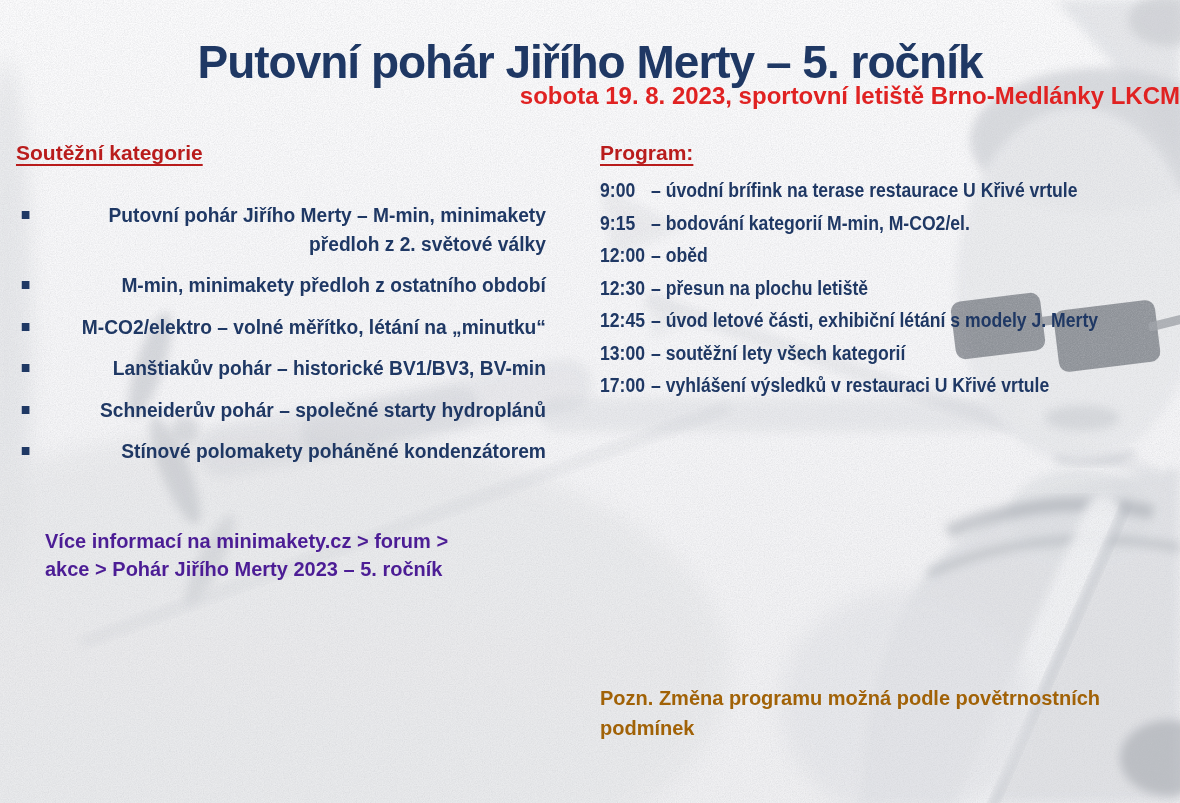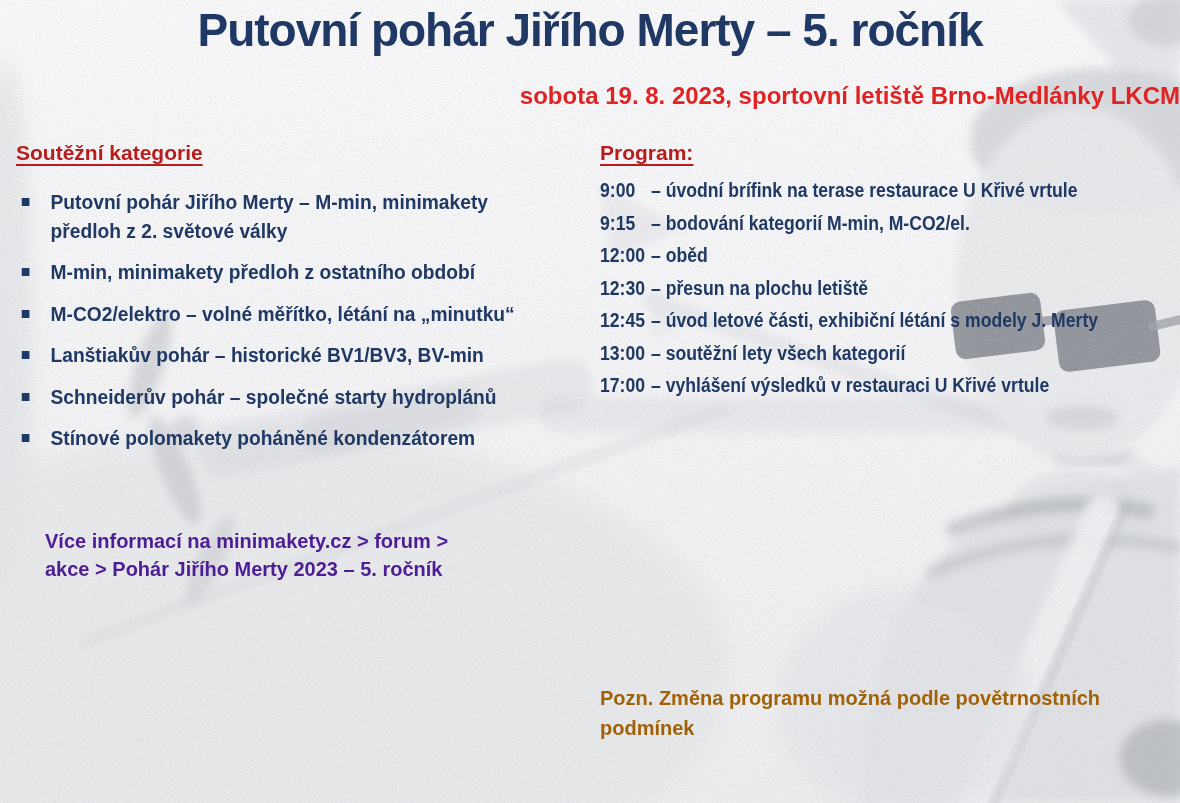--- a/index.html
+++ b/index.html
@@ -21,21 +21,21 @@
     inset: 0;
     width: 1180px;
     height: 803px;
     pointer-events: none;
   }
 
   .layer { position: absolute; }
 
   
   .title {
-    left: 0; right: 0; top: 4px;
+    left: 0; right: 0; top: 36px;
     text-align: center;
     font-size: 46px;
     line-height: 52px;
     font-weight: bold;
     letter-spacing: -1px;
     color: #1f3864;
     white-space: nowrap;
   }
   .subtitle {
     left: 0; right: 0; top: 81px;
@@ -56,21 +56,21 @@
   .col-heading {
     display: inline-block;
     font-size: 21px;
     line-height: 24px;
     font-weight: bold;
     color: #b91c1c;
     text-decoration: underline;
     text-decoration-thickness: 2px;
     text-underline-offset: 4px;
   }
-  .cat-list { list-style: none; margin-top: 23px; }
+  .cat-list { list-style: none; margin-top: 36px; text-align: right; }
   .cat-list li {
     position: relative;
     padding-left: 36px;
     margin-bottom: 13px;
     font-size: 20px;
     line-height: 28.5px;
     font-weight: bold;
     transform: scaleX(0.96);
     transform-origin: left center;
   }

